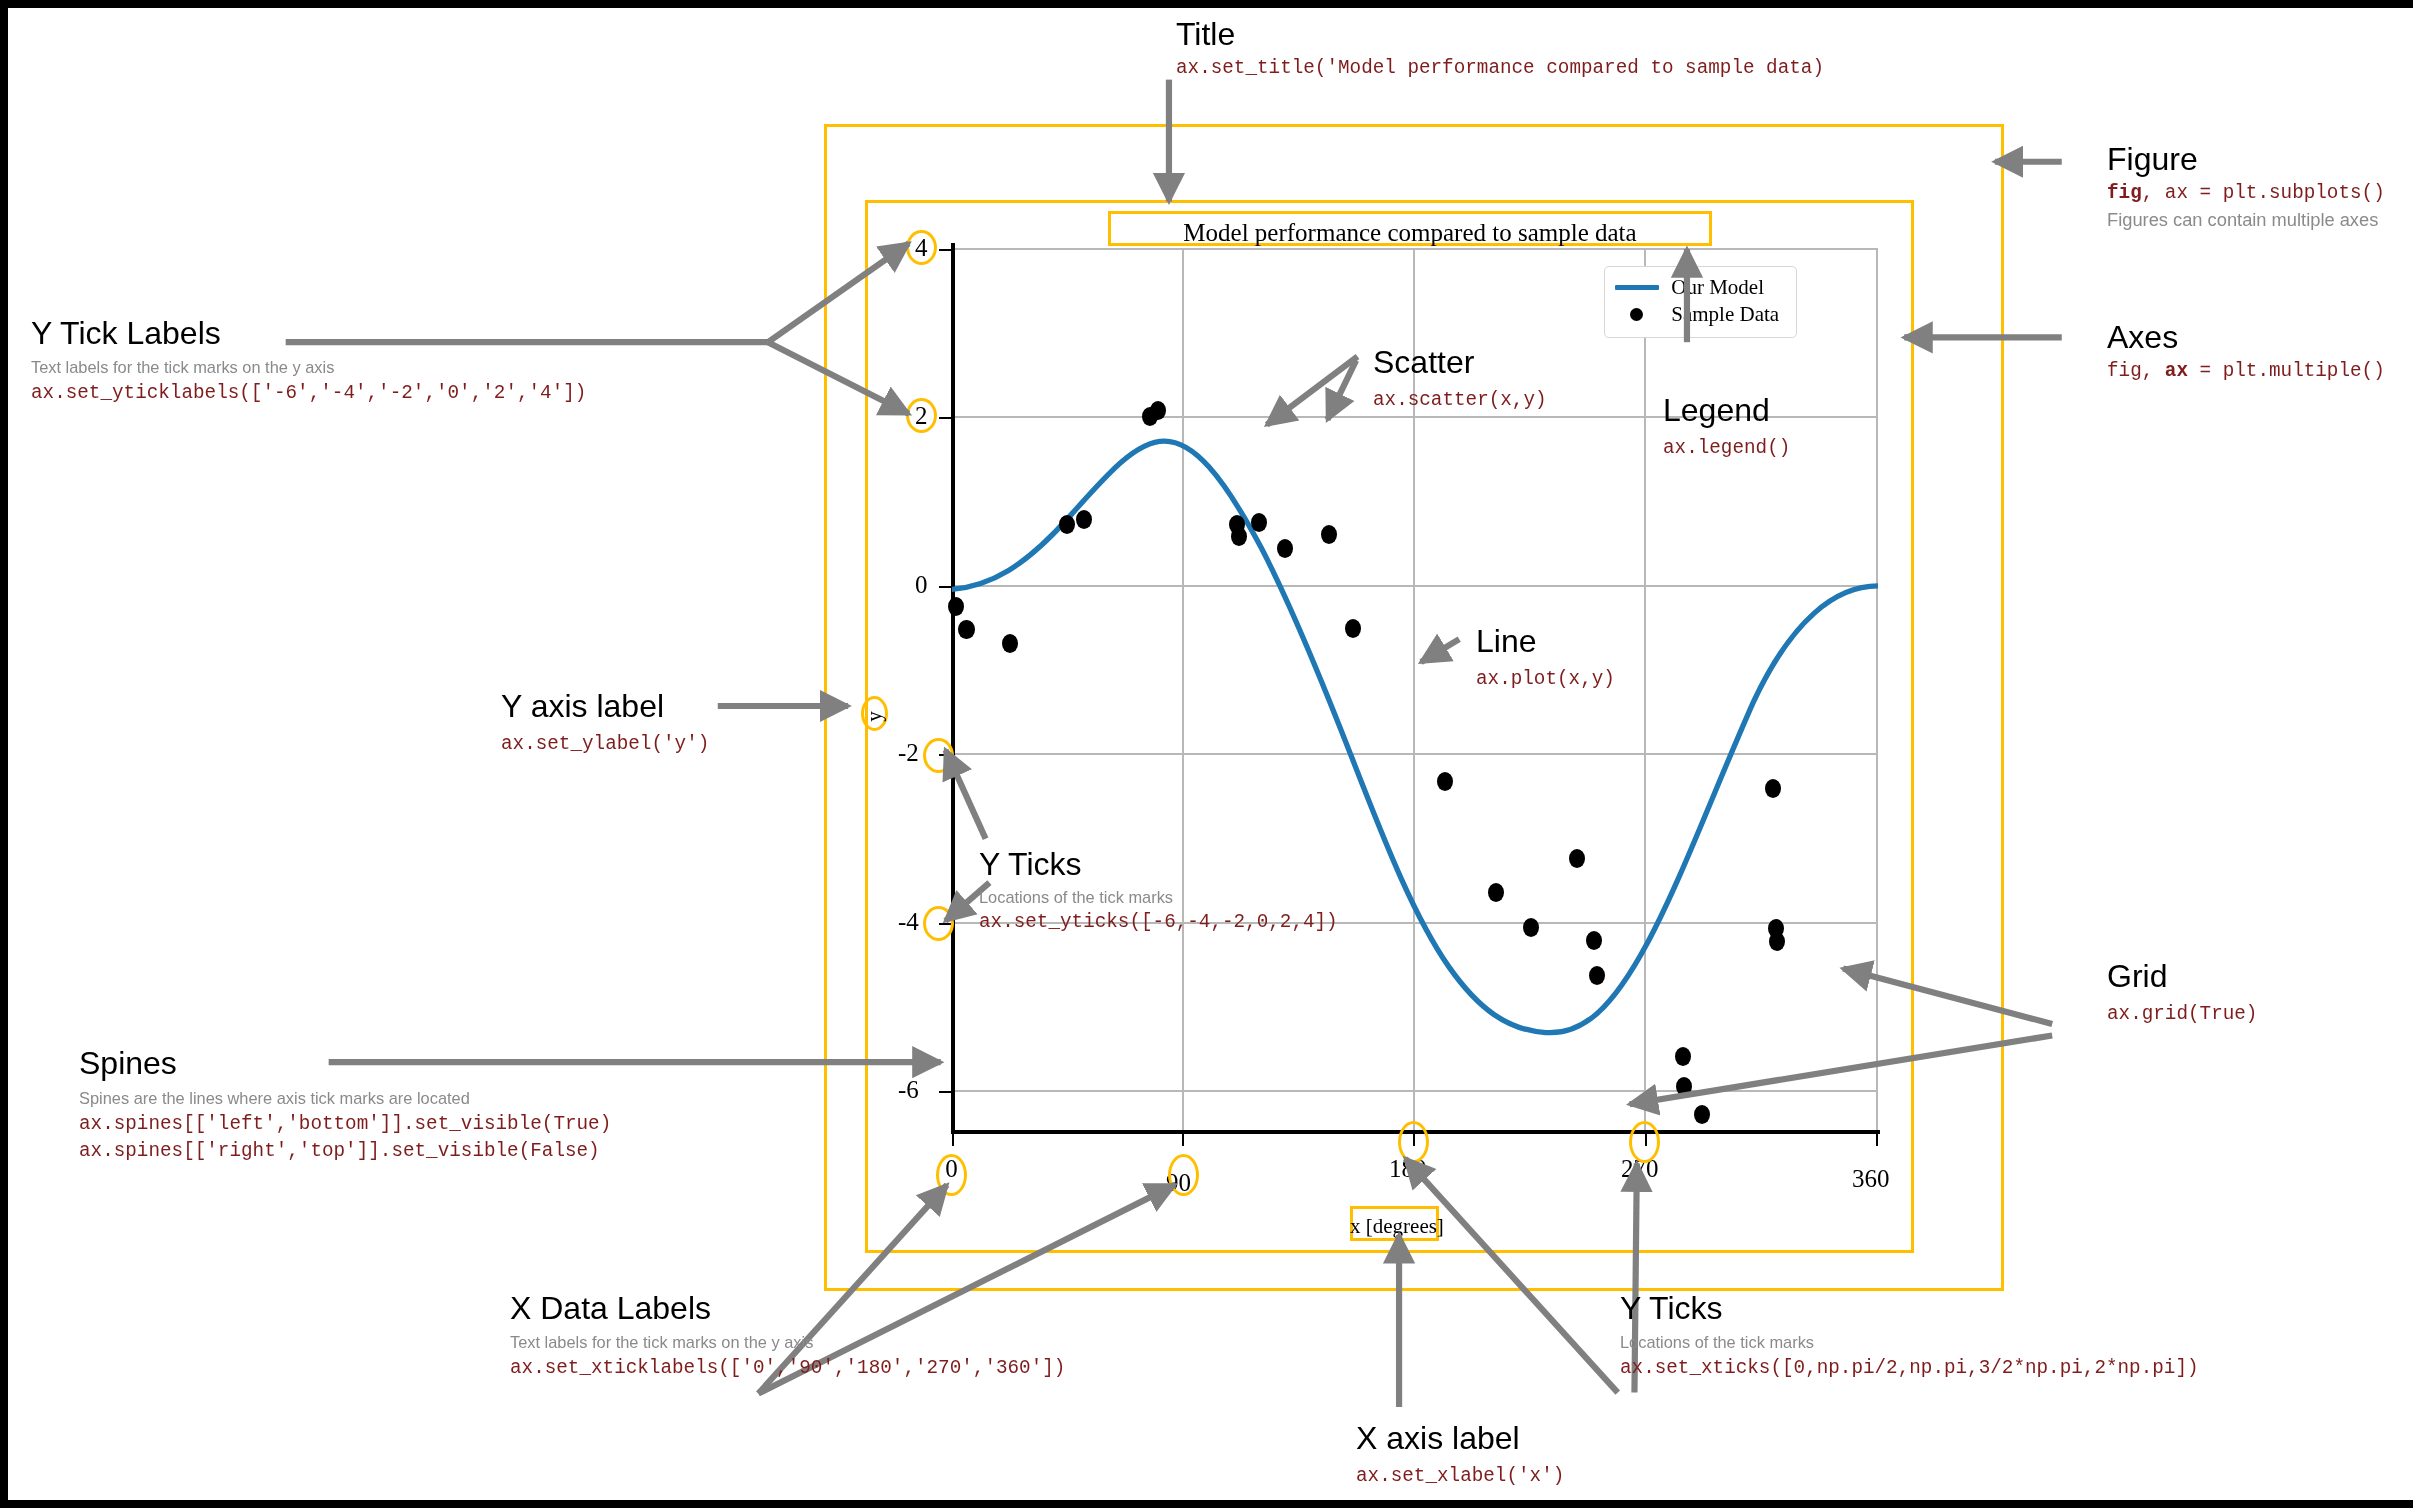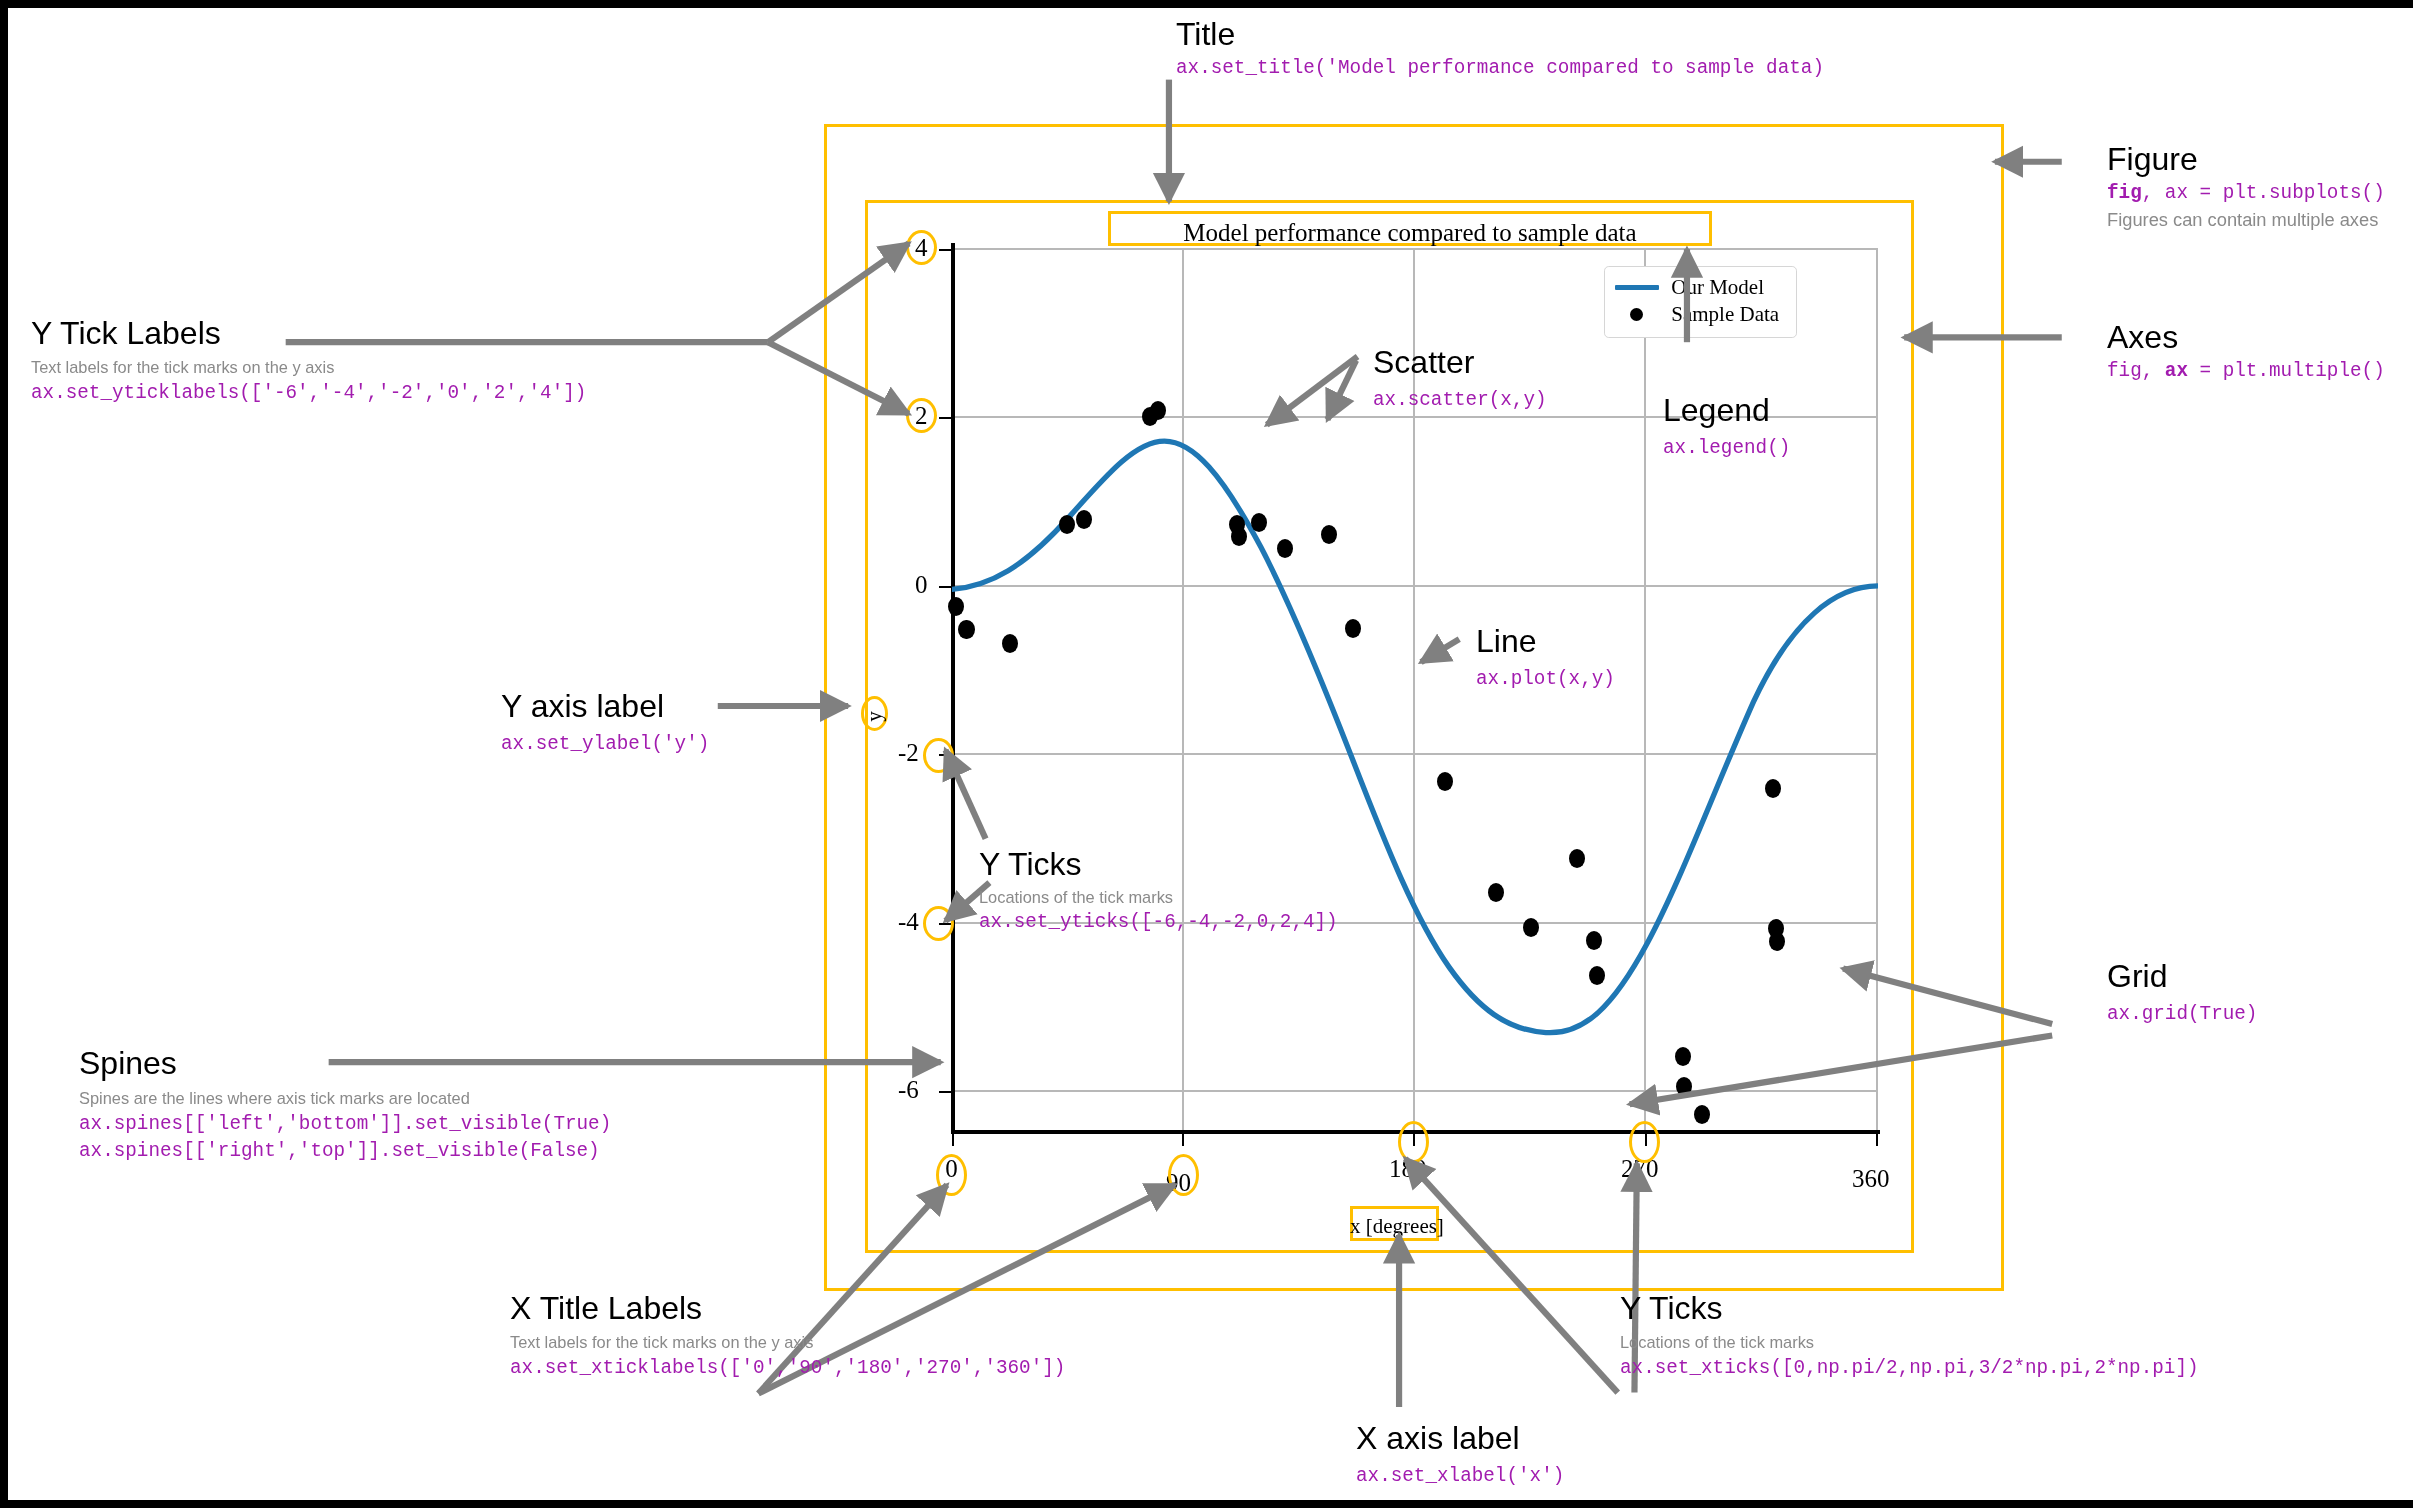--- a/index.html
+++ b/index.html
@@ -26,21 +26,21 @@
   .ann-desc{
     font-family:"Liberation Sans", sans-serif;
     font-size:16.4px;
     color:#8a8a8a;
     line-height:1.15;
     white-space:nowrap;
   }
   .ann-code{
     font-family:"Liberation Mono", monospace;
     font-size:19.3px;
-    color:#a21caf;
+    color:#7f1d1d;
     line-height:1.25;
     white-space:nowrap;
   }
   .ann-code b{font-weight:700;}
 
   
   .figure-box{
     border:3.4px solid #ffbf00;
     box-sizing:border-box;
   }
@@ -328,21 +328,21 @@
   </div>
 
   <div class="abs" style="left:71px;top:1039px;">
     <div class="ann-title">Spines</div>
     <div class="ann-desc" style="margin-top:9.7px;">Spines are the lines where axis tick marks are located</div>
     <div class="ann-code" style="margin-top:4.8px;">ax.spines[['left','bottom']].set_visible(True)</div>
     <div class="ann-code" style="margin-top:2.9px;">ax.spines[['right','top']].set_visible(False)</div>
   </div>
 
   <div class="abs" style="left:502px;top:1284px;">
-    <div class="ann-title">X Title Labels</div>
+    <div class="ann-title">X Data Labels</div>
     <div class="ann-desc" style="margin-top:8.7px;">Text labels for the tick marks on the y axis</div>
     <div class="ann-code" style="margin-top:4.8px;">ax.set_xticklabels(['0','90','180','270','360'])</div>
   </div>
 
   <div class="abs" style="left:1612px;top:1284px;">
     <div class="ann-title">Y Ticks</div>
     <div class="ann-desc" style="margin-top:8.7px;">Locations of the tick marks</div>
     <div class="ann-code" style="margin-top:4.8px;">ax.set_xticks([0,np.pi/2,np.pi,3/2*np.pi,2*np.pi])</div>
   </div>
 

